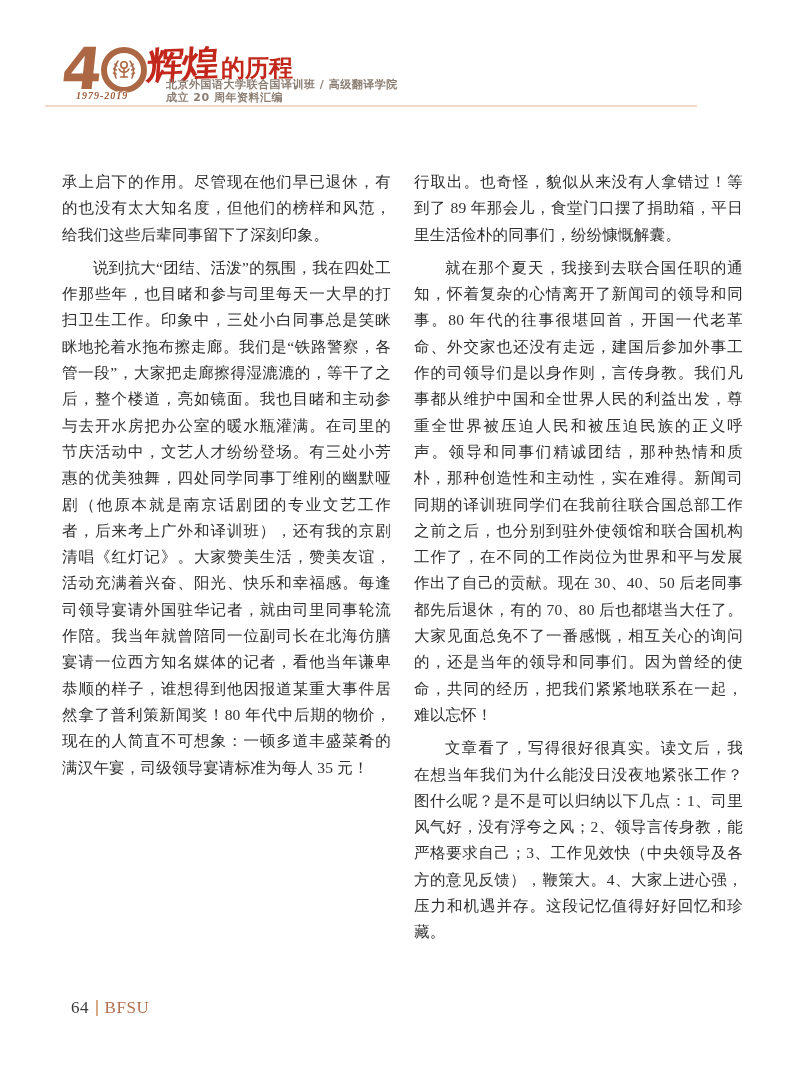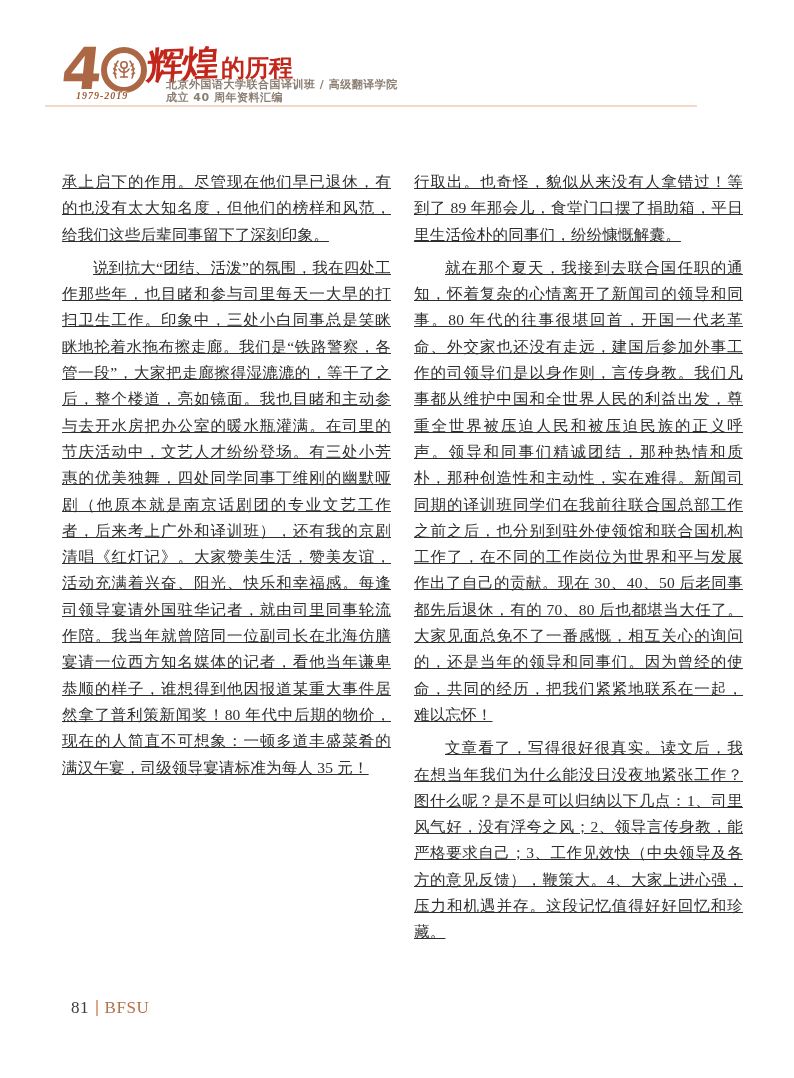--- a/index.html
+++ b/index.html
@@ -27,21 +27,21 @@
               font-family:"DejaVu Sans",sans-serif;}
   .subtitle{position:absolute;left:166px;top:79px;font-family:"DejaVu Sans",sans-serif;
             font-size:11px;line-height:12.5px;font-weight:700;color:var(--subtitle-gray);
             letter-spacing:0.5px;white-space:nowrap;}
   .rule{position:absolute;left:45px;top:105px;width:652px;height:2px;background:var(--rule-peach);}
   
   .col{position:absolute;top:169px;width:329px;color:var(--text);}
   .col-left{left:62px;}
   .col-right{left:406px;margin-left:8px;}
   .para{margin:0 0 7px 0;font-size:15.5px;line-height:26.3px;letter-spacing:0.2px;
-        text-align:justify;text-justify:inter-ideograph;text-decoration:underline;}
+        text-align:justify;text-justify:inter-ideograph;}
   .para.indent{text-indent:2em;}
   
   .pfooter{position:absolute;left:71px;top:998px;display:flex;align-items:center;font-size:17px;}
   .pnum{color:#3B3B3B;letter-spacing:0.5px;}
   .fdiv{display:inline-block;width:1.5px;height:16px;background:var(--footer-divider);margin:0 7px;}
   .brand{color:var(--footer-brand);letter-spacing:0.6px;}
 </style>
 </head>
 <body>
 
@@ -64,37 +64,37 @@
       <span class="years">1979-2019</span>
     </div>
 
     <div class="logo-title">
       <span class="title-cal">辉煌</span>
       <span class="title-rest">的历程</span>
     </div>
 
     <div class="subtitle">
       <div>北京外国语大学联合国译训班 / 高级翻译学院</div>
-      <div>成立 40 周年资料汇编</div>
+      <div>成立 20 周年资料汇编</div>
     </div>
 
     <div class="rule"></div>
   </header>
 
   <main>
     <div class="col col-left">
         <p class="para">承上启下的作用。尽管现在他们早已退休，有的也没有太大知名度，但他们的榜样和风范，给我们这些后辈同事留下了深刻印象。</p>
         <p class="para indent">说到抗大“团结、活泼”的氛围，我在四处工作那些年，也目睹和参与司里每天一大早的打扫卫生工作。印象中，三处小白同事总是笑眯眯地抡着水拖布擦走廊。我们是“铁路警察，各管一段”，大家把走廊擦得湿漉漉的，等干了之后，整个楼道，亮如镜面。我也目睹和主动参与去开水房把办公室的暖水瓶灌满。在司里的节庆活动中，文艺人才纷纷登场。有三处小芳惠的优美独舞，四处同学同事丁维刚的幽默哑剧（他原本就是南京话剧团的专业文艺工作者，后来考上广外和译训班），还有我的京剧清唱《红灯记》。大家赞美生活，赞美友谊，活动充满着兴奋、阳光、快乐和幸福感。每逢司领导宴请外国驻华记者，就由司里同事轮流作陪。我当年就曾陪同一位副司长在北海仿膳宴请一位西方知名媒体的记者，看他当年谦卑恭顺的样子，谁想得到他因报道某重大事件居然拿了普利策新闻奖！80 年代中后期的物价，现在的人简直不可想象：一顿多道丰盛菜肴的满汉午宴，司级领导宴请标准为每人 35 元！</p>
       </div>
     <div class="col col-right">
         <p class="para">行取出。也奇怪，貌似从来没有人拿错过！等到了 89 年那会儿，食堂门口摆了捐助箱，平日里生活俭朴的同事们，纷纷慷慨解囊。</p>
         <p class="para indent">就在那个夏天，我接到去联合国任职的通知，怀着复杂的心情离开了新闻司的领导和同事。80 年代的往事很堪回首，开国一代老革命、外交家也还没有走远，建国后参加外事工作的司领导们是以身作则，言传身教。我们凡事都从维护中国和全世界人民的利益出发，尊重全世界被压迫人民和被压迫民族的正义呼声。领导和同事们精诚团结，那种热情和质朴，那种创造性和主动性，实在难得。新闻司同期的译训班同学们在我前往联合国总部工作之前之后，也分别到驻外使领馆和联合国机构工作了，在不同的工作岗位为世界和平与发展作出了自己的贡献。现在 30、40、50 后老同事都先后退休，有的 70、80 后也都堪当大任了。大家见面总免不了一番感慨，相互关心的询问的，还是当年的领导和同事们。因为曾经的使命，共同的经历，把我们紧紧地联系在一起，难以忘怀！</p>
         <p class="para indent">文章看了，写得很好很真实。读文后，我在想当年我们为什么能没日没夜地紧张工作？图什么呢？是不是可以归纳以下几点：1、司里风气好，没有浮夸之风；2、领导言传身教，能严格要求自己；3、工作见效快（中央领导及各方的意见反馈），鞭策大。4、大家上进心强，压力和机遇并存。这段记忆值得好好回忆和珍藏。</p>
       </div>
   </main>
 
   <footer class="pfooter">
-    <span class="pnum">81</span>
+    <span class="pnum">64</span>
     <span class="fdiv"></span>
     <span class="brand">BFSU</span>
   </footer>
 
 </div>
 
 </body></html>

